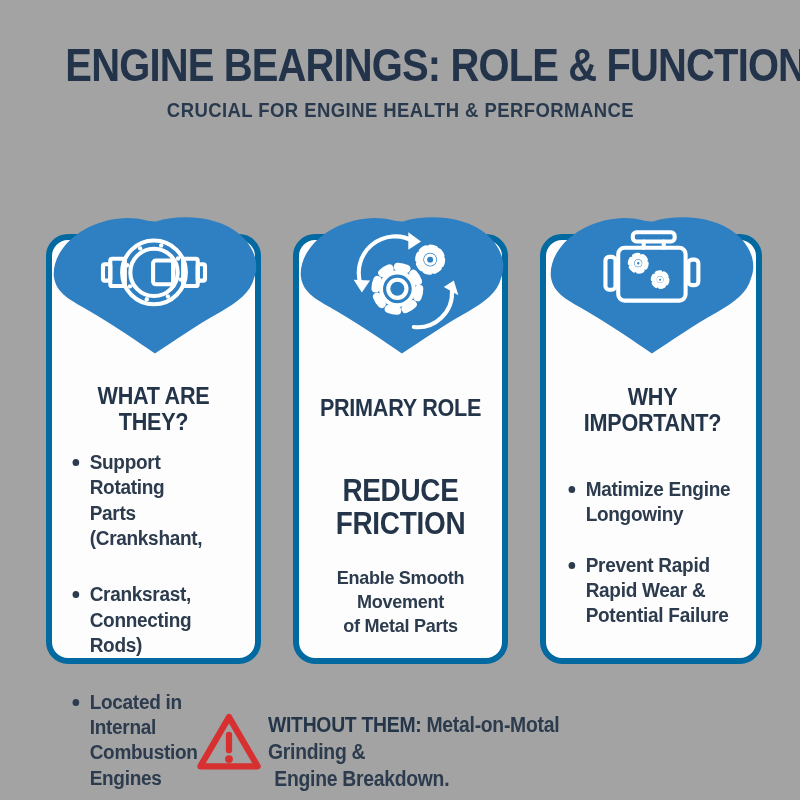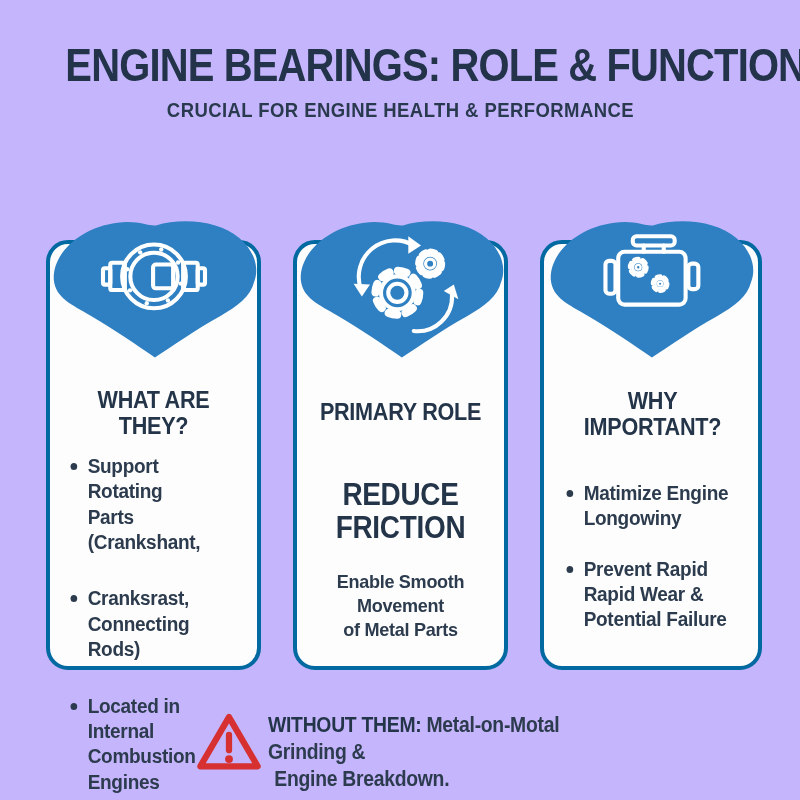--- a/index.html
+++ b/index.html
@@ -1,40 +1,40 @@
 <!DOCTYPE html>
 <html><head>
 <meta charset="utf-8">
 <style>
   html,body{margin:0;padding:0;background:#ffffff;}
   .canvas{
     position:relative;width:800px;height:800px;overflow:hidden;
-    background:#c4b5fd;
+    background:#a3a3a3;
     font-family:"Liberation Sans", sans-serif;
     color:#25364a;
     text-decoration:underline;
   }
   
   .hdr{position:absolute;top:40px;left:0;width:800px;text-align:center;}
   .title{
     display:inline-block;margin:0;
     font-size:47px;font-weight:700;letter-spacing:-1px;line-height:1.05;
     color:#22334a;transform:scaleX(.85);transform-origin:50% 50%;
     white-space:nowrap;
   }
   .subtitle{
     display:inline-block;margin-top:9px;
     font-size:21px;font-weight:700;letter-spacing:.5px;
     color:#2a3a4e;transform:scaleX(.88);transform-origin:50% 50%;
     white-space:nowrap;
   }
   
   .card{
-    position:absolute;top:240px;height:430px;
-    border:4px solid #0369a1;border-radius:22px;background:#fdfdfd;
+    position:absolute;top:234px;height:430px;
+    border:6px solid #0369a1;border-radius:22px;background:#fdfdfd;
     box-sizing:border-box;
   }
   .card.c1{left:46px;width:215px;}
   .card.c2{left:293px;width:215px;}
   .card.c3{left:540px;width:222px;}
   .blob{
     position:absolute;top:-35px;left:50%;transform:translateX(-50%);
     width:230px;height:153px;
   }
   .content{position:relative;box-sizing:border-box;height:100%;}

